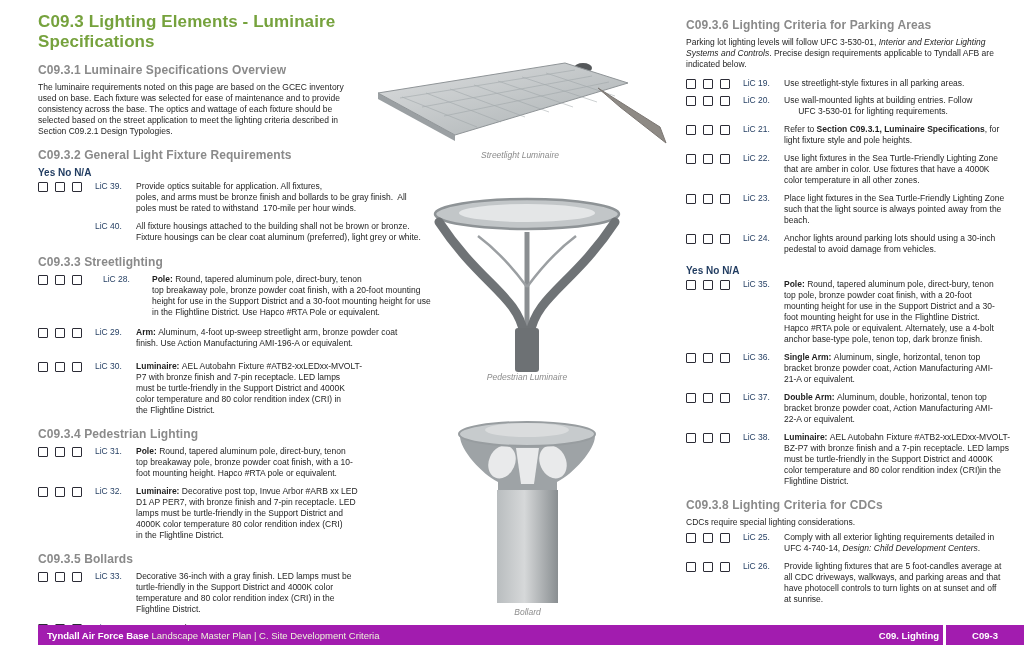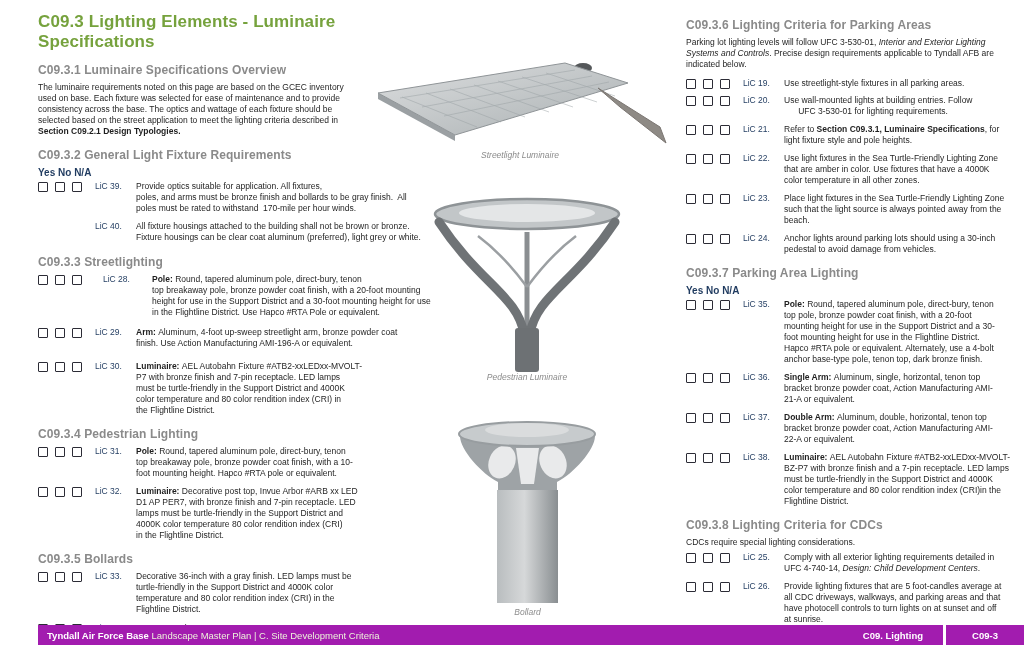--- a/index.html
+++ b/index.html
@@ -4,39 +4,39 @@
 <style>
   html,body{margin:0;padding:0;width:1024px;height:663px;background:#ffffff;
     font-family:"Liberation Sans",sans-serif;position:relative;overflow:hidden;color:#1f1f1f;}
   .col{position:absolute;top:0;}
   .col-left{left:38px;top:12px;width:394px;}
   .col-right{left:686px;top:18px;width:334px;}
   h1{font-size:17px;line-height:20px;color:#76a23d;font-weight:bold;margin:0 0 10px 0;}
   h2{font-size:12px;line-height:14px;color:#8a8a8a;font-weight:bold;margin:11px 0 5px 0;}
   h1,h2{letter-spacing:.1px;}
   .para{font-size:8.5px;line-height:11px;white-space:pre-wrap;margin:0 0 4px 0;}
-  .para b{font-weight:bold;}
+  .para b{font-weight:normal;}
   .para i{font-style:italic;}
   .yesno{font-size:10px;line-height:11px;font-weight:bold;color:#1f3a5f;margin:2px 0 3px 0;}
   .row{display:flex;align-items:flex-start;margin:0 0 7px 0;font-size:8.5px;line-height:11px;}
   .row.gap-lg{margin-bottom:12px;}
   .cbs{display:flex;gap:7px;width:57px;flex:none;padding-top:1px;}
   .cb{width:10px;height:10px;border:1.4px solid #2c2c36;background:#fff;box-sizing:border-box;border-radius:1px;}
   .code{width:37px;flex:none;color:#1f3a5f;padding-right:4px;}
   .txt{flex:1;white-space:pre-wrap;}
   .txt b{font-weight:bold;}
   .txt i{font-style:italic;}
   .fig{position:absolute;}
   .caption{position:absolute;font-size:8.5px;font-style:italic;color:#8c8c8c;text-align:center;}
   .footer{position:absolute;left:38px;right:0;top:625px;height:20px;background:#a21caf;
     display:flex;align-items:center;font-size:9.5px;color:#ffffff;}
   .f-left{flex:1;padding-left:9px;white-space:pre;}
   .f-left b{font-weight:bold;}
   .f-left span{color:#eef2dc;}
-  .f-sec{font-weight:bold;padding:0 20px 0 10px;}
+  .f-sec{font-weight:bold;padding:0 4px 0 10px;}
   .f-div{width:3px;height:20px;background:#ffffff;flex:none;}
   .f-page{width:78px;text-align:center;font-weight:bold;flex:none;}
 </style>
 </head>
 <body>
 
 <div class="col col-left">
   <h1>C09.3 Lighting Elements - Luminaire Specifications</h1>
 
   <h2>C09.3.1 Luminaire Specifications Overview</h2>
@@ -276,21 +276,20 @@
     <span class="cbs">
         <span class="cb"></span>
         <span class="cb"></span>
         <span class="cb"></span>
       </span>
     <span class="code">LiC 24.</span>
     <span class="txt"><span>Anchor lights around parking lots should using a 30-inch
 pedestal to avoid damage from vehicles.</span></span>
   </div>
 
-  <h2>C09.3.7 Parking Area Lighting</h2>
   <div class="yesno">Yes No N/A</div>
   <div class="row">
     <span class="cbs">
         <span class="cb"></span>
         <span class="cb"></span>
         <span class="cb"></span>
       </span>
     <span class="code">LiC 35.</span>
     <span class="txt"><b>Pole: </b><span>Round, tapered aluminum pole, direct-bury, tenon
 top pole, bronze powder coat finish, with a 20-foot

